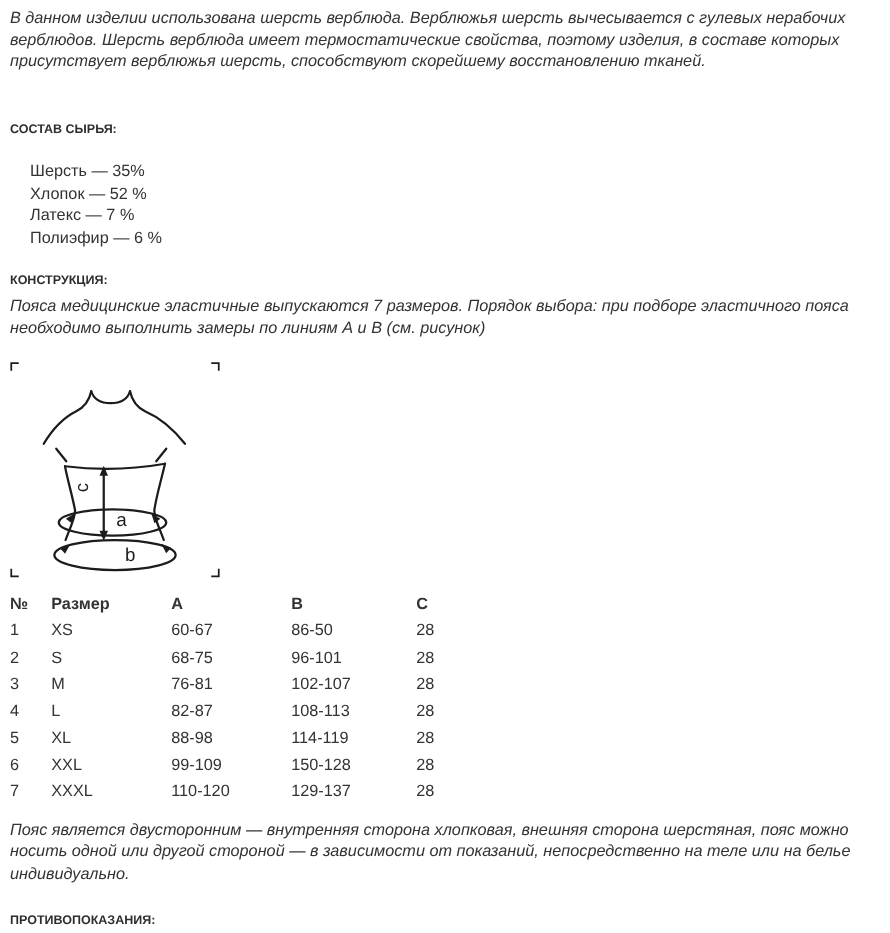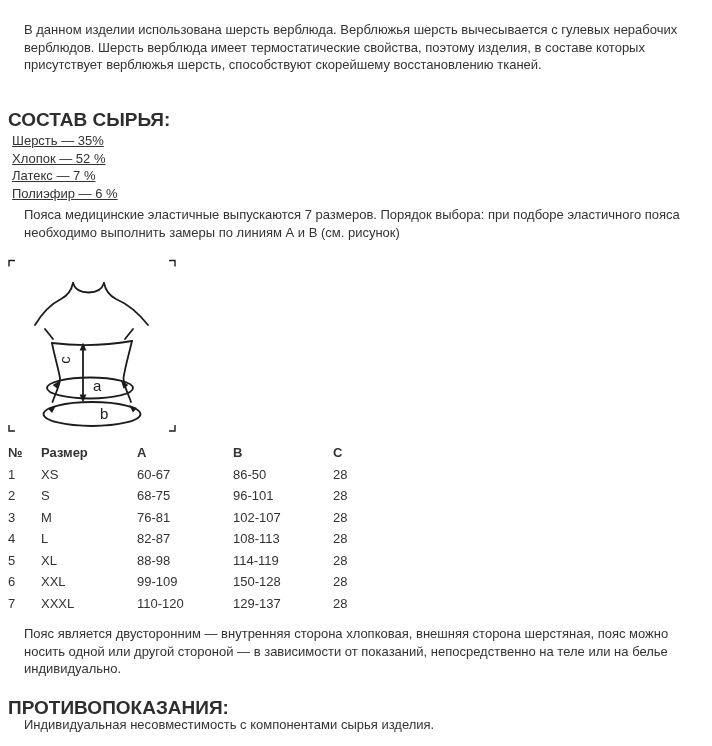--- a/index.html
+++ b/index.html
@@ -4,30 +4,30 @@
 <style>
   html, body { margin:0; padding:0; background:#ffffff; }
   body {
     width:712px;
     font-family:"Liberation Sans", "DejaVu Sans", sans-serif;
     font-size:13px;
     line-height:17.5px;
     color:#333333;
   }
   .page { padding:5px 6px 0 8px; }
-  p { margin:16px; }
+  p { margin:0;font-style:italic; }
   .sec-heading {
     font-weight:bold;
-    font-size:19px;
+    font-size:10px;
     line-height:17.5px;
     margin:0;
     color:#2e2e2e;
   }
   .comp-heading { margin-top:37px; }
-  .comp-items { margin:4px;text-decoration:underline; }
+  .comp-items { margin:16px; }
   .comp-items div { line-height:17.5px; }
   .constr-heading { margin-top:18px; }
   .constr-text { margin-top:2px; }
   .figure-wrap { margin-top:16px; }
   .figure-wrap svg { display:block; }
   table.size-table {
     border-collapse:collapse;
     margin-top:7px;
     table-layout:fixed;
   }
@@ -58,20 +58,21 @@
   <p class="intro">В данном изделии использована шерсть верблюда. Верблюжья шерсть вычесывается с гулевых нерабочих верблюдов. Шерсть верблюда имеет термостатические свойства, поэтому изделия, в составе которых присутствует верблюжья шерсть, способствуют скорейшему восстановлению тканей.</p>
 
   <h3 class="sec-heading comp-heading">СОСТАВ СЫРЬЯ:</h3>
   <div class="comp-items">
     <div>Шерсть — 35%</div>
     <div>Хлопок — 52 %</div>
     <div>Латекс — 7 %</div>
     <div>Полиэфир — 6 %</div>
   </div>
 
+  <h3 class="sec-heading constr-heading">КОНСТРУКЦИЯ:</h3>
   <p class="constr-text">Пояса медицинские эластичные выпускаются 7 размеров. Порядок выбора: при подборе эластичного пояса необходимо выполнить замеры по линиям А и В (см. рисунок)</p>
 
   <div class="figure-wrap">
     <svg width="180" height="178" viewBox="0 0 180 178">
 
       <g stroke="#1c1c1c" stroke-width="1.4" fill="none">
         <path d="M1,9.5 L1,3.5 L7,3.5"></path>
         <path d="M161,3.5 L167,3.5 L167,9.5"></path>
         <path d="M1,168 L1,174 L7,174"></path>
         <path d="M161,174 L167,174 L167,168"></path>

